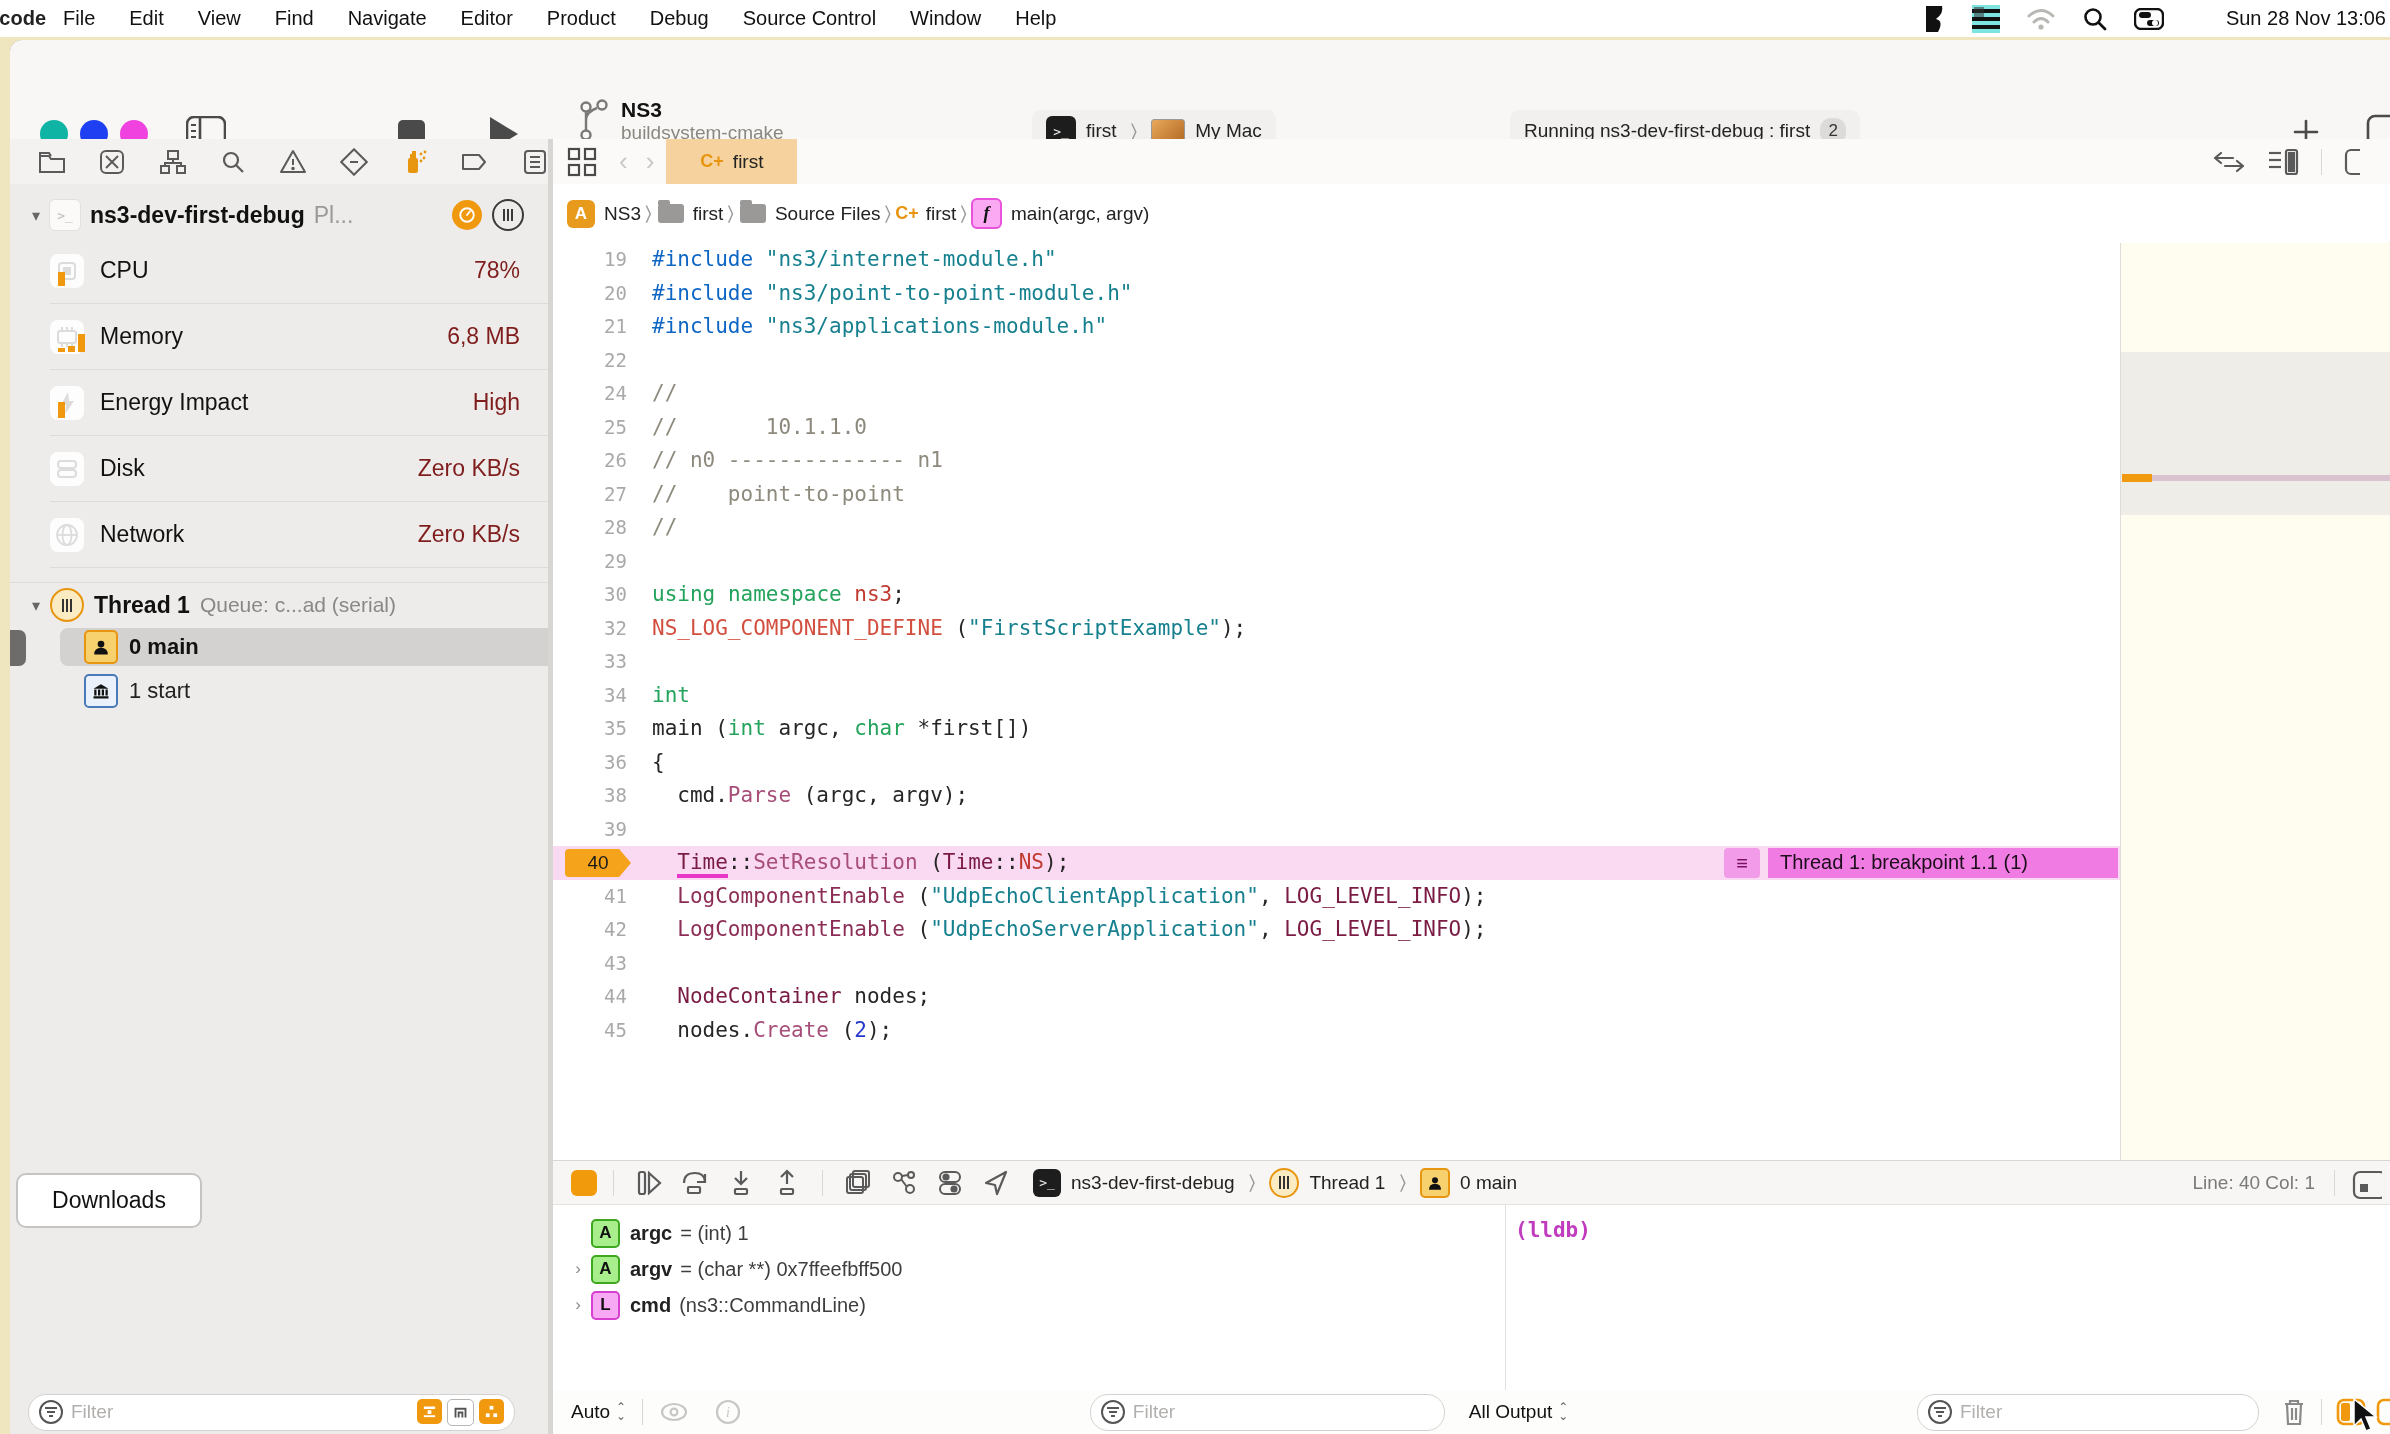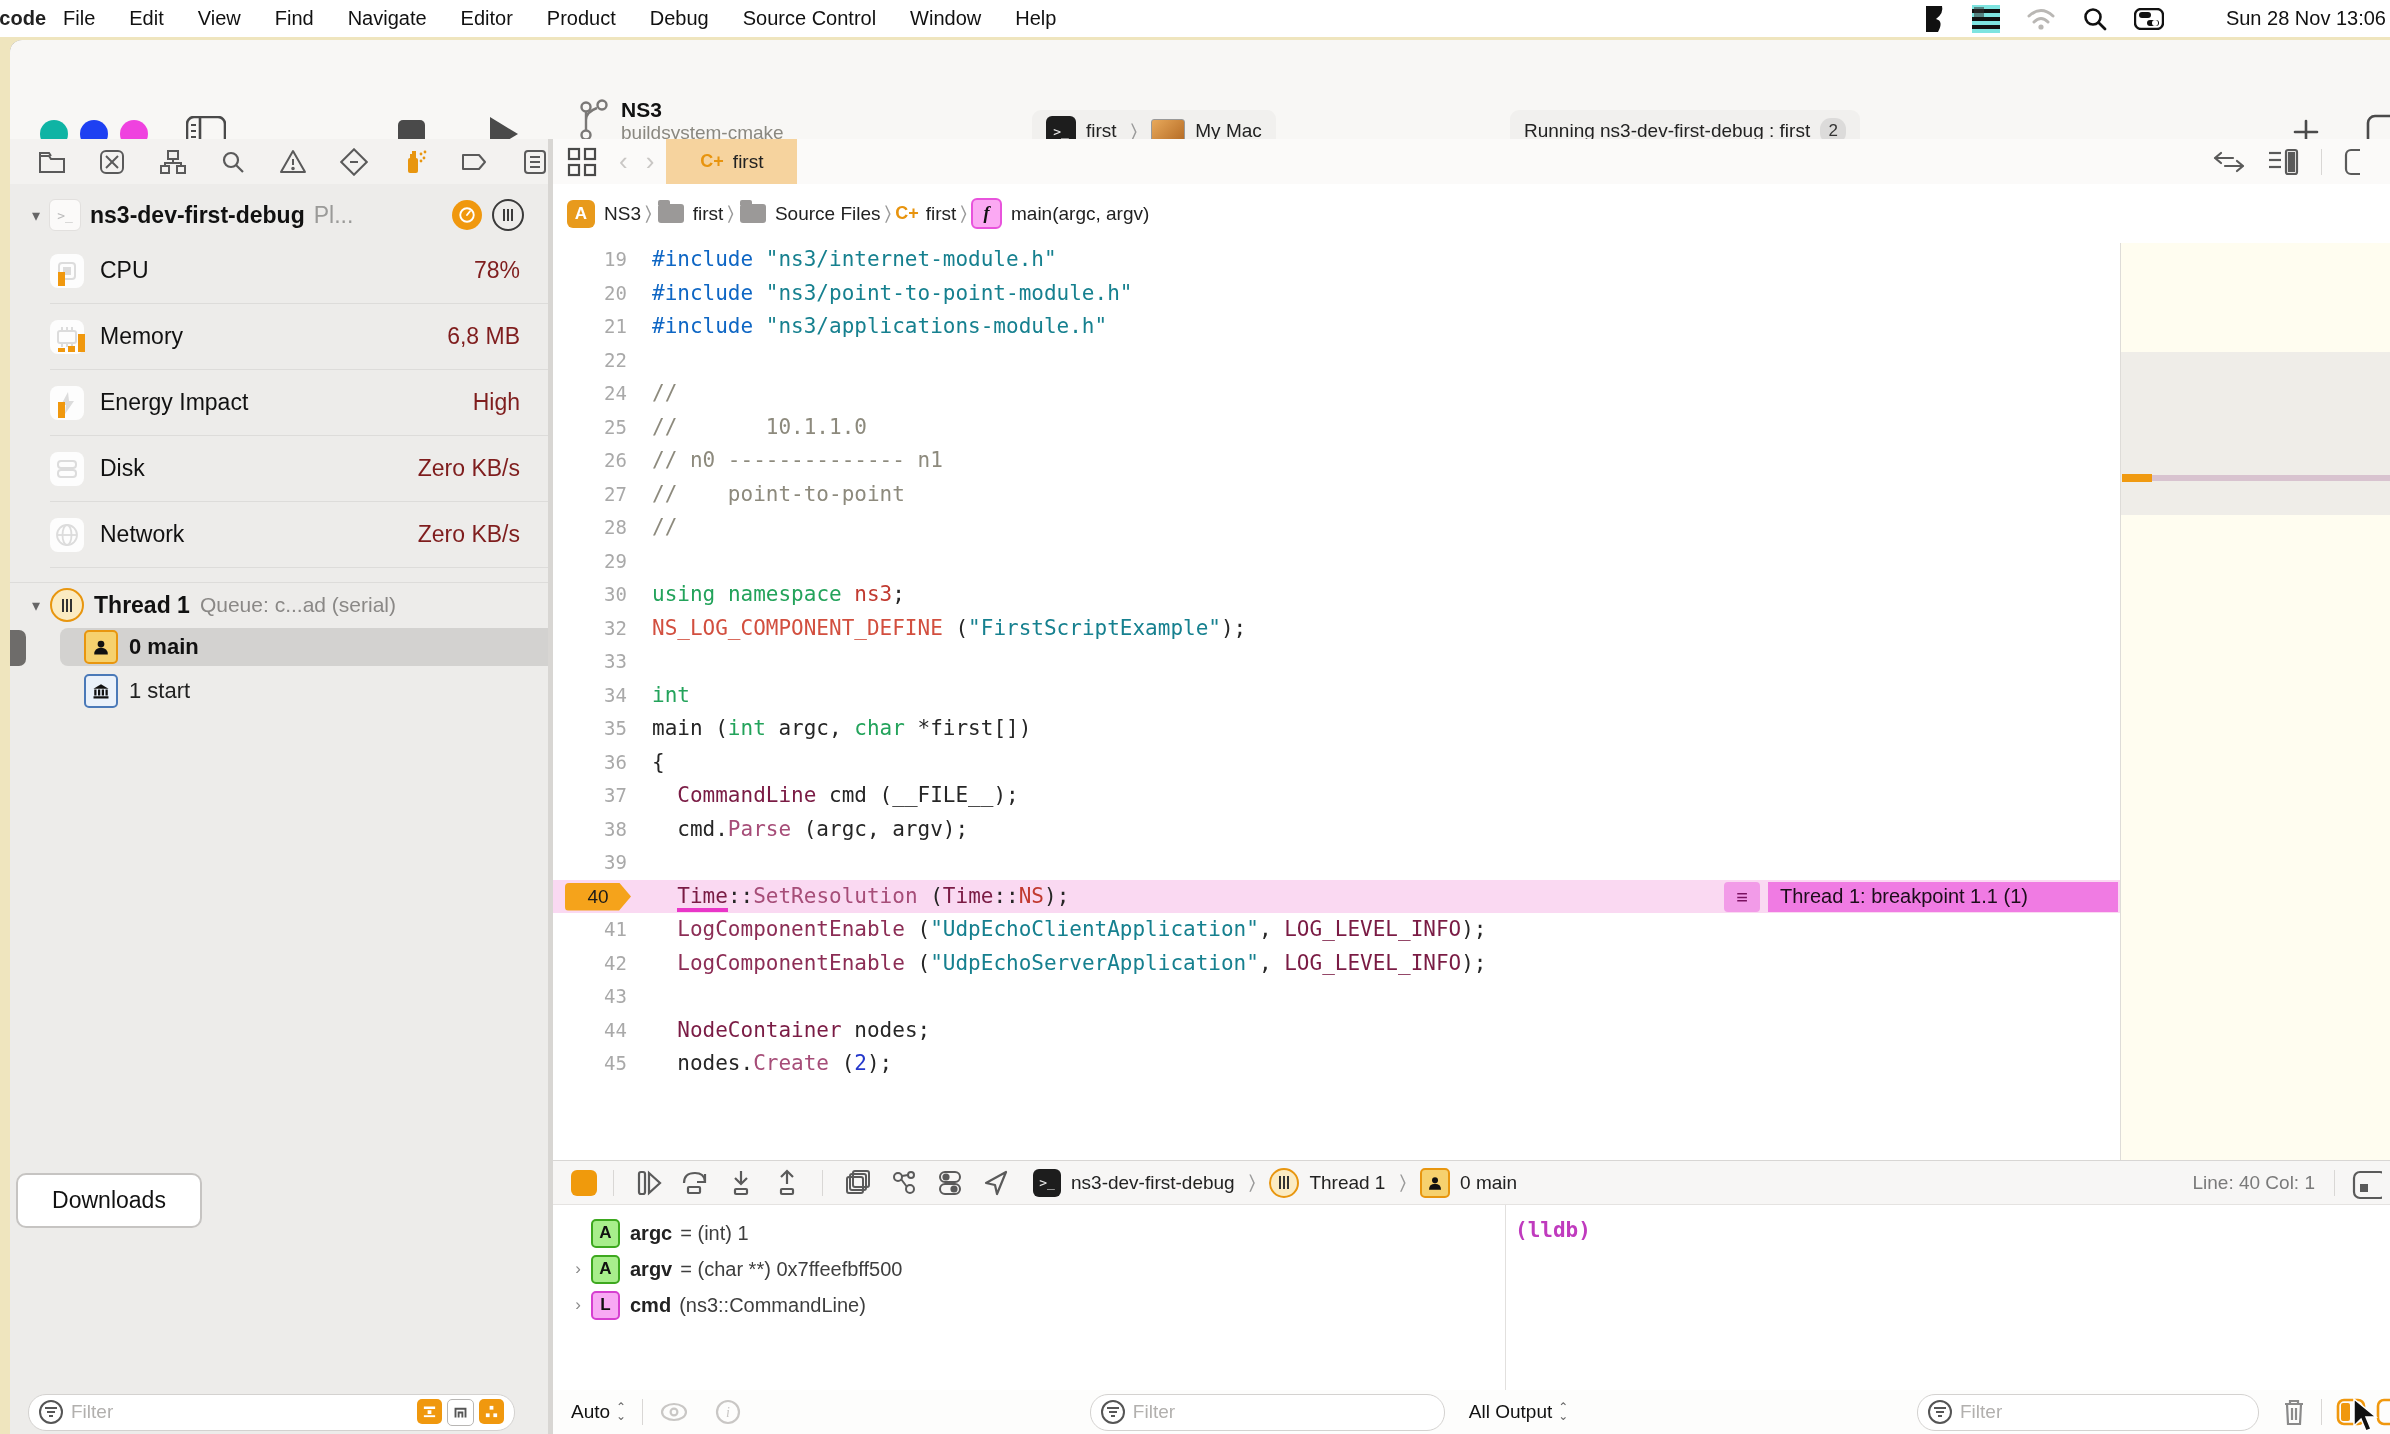--- a/index.html
+++ b/index.html
@@ -562,21 +562,20 @@
     <div class="cl"><span class="num">26</span><span class="code"><span class="cmt">// n0 -------------- n1</span></span></div>
     <div class="cl"><span class="num">27</span><span class="code"><span class="cmt">//    point-to-point</span></span></div>
     <div class="cl"><span class="num">28</span><span class="code"><span class="cmt">//</span></span></div>
     <div class="cl"><span class="num">29</span><span class="code"></span></div>
     <div class="cl"><span class="num">30</span><span class="code"><span class="kw">using</span><span class="pl"> </span><span class="kw">namespace</span><span class="pl"> </span><span class="red">ns3</span><span class="pl">;</span></span></div>
     <div class="cl"><span class="num">32</span><span class="code"><span class="macro">NS_LOG_COMPONENT_DEFINE</span><span class="pl"> (</span><span class="str">"FirstScriptExample"</span><span class="pl">);</span></span></div>
     <div class="cl"><span class="num">33</span><span class="code"></span></div>
     <div class="cl"><span class="num">34</span><span class="code"><span class="kw">int</span></span></div>
     <div class="cl"><span class="num">35</span><span class="code"><span class="pl">main (</span><span class="kw">int</span><span class="pl"> argc, </span><span class="kw">char</span><span class="pl"> *first[])</span></span></div>
     <div class="cl"><span class="num">36</span><span class="code"><span class="pl">{</span></span></div>
-    <div class="cl"><span class="num">37</span><span class="code"><span class="pl">  </span><span class="type">CommandLine</span><span class="pl"> cmd (__FILE__);</span></span></div>
     <div class="cl"><span class="num">38</span><span class="code"><span class="pl">  cmd.</span><span class="fn">Parse</span><span class="pl"> (argc, argv);</span></span></div>
     <div class="cl"><span class="num">39</span><span class="code"></span></div>
     <div class="cl bp"><span id="bpbadge">40</span><span class="code"><span class="pl">  </span><span class="type u">Time</span><span class="pl">::</span><span class="fn">SetResolution</span><span class="pl"> (</span><span class="type">Time</span><span class="pl">::</span><span class="red">NS</span><span class="pl">);</span></span><span id="bpmenu">≡</span><span id="bptag">Thread 1: breakpoint 1.1 (1)</span></div>
     <div class="cl"><span class="num">41</span><span class="code"><span class="pl">  </span><span class="fn2">LogComponentEnable</span><span class="pl"> (</span><span class="str">"UdpEchoClientApplication"</span><span class="pl">, </span><span class="type">LOG_LEVEL_INFO</span><span class="pl">);</span></span></div>
     <div class="cl"><span class="num">42</span><span class="code"><span class="pl">  </span><span class="fn2">LogComponentEnable</span><span class="pl"> (</span><span class="str">"UdpEchoServerApplication"</span><span class="pl">, </span><span class="type">LOG_LEVEL_INFO</span><span class="pl">);</span></span></div>
     <div class="cl"><span class="num">43</span><span class="code"></span></div>
     <div class="cl"><span class="num">44</span><span class="code"><span class="pl">  </span><span class="type">NodeContainer</span><span class="pl"> nodes;</span></span></div>
     <div class="cl"><span class="num">45</span><span class="code"><span class="pl">  nodes.</span><span class="fn">Create</span><span class="pl"> (</span><span class="num2">2</span><span class="pl">);</span></span></div>
   </div>
 <div id="minimap" class="abs"></div>

